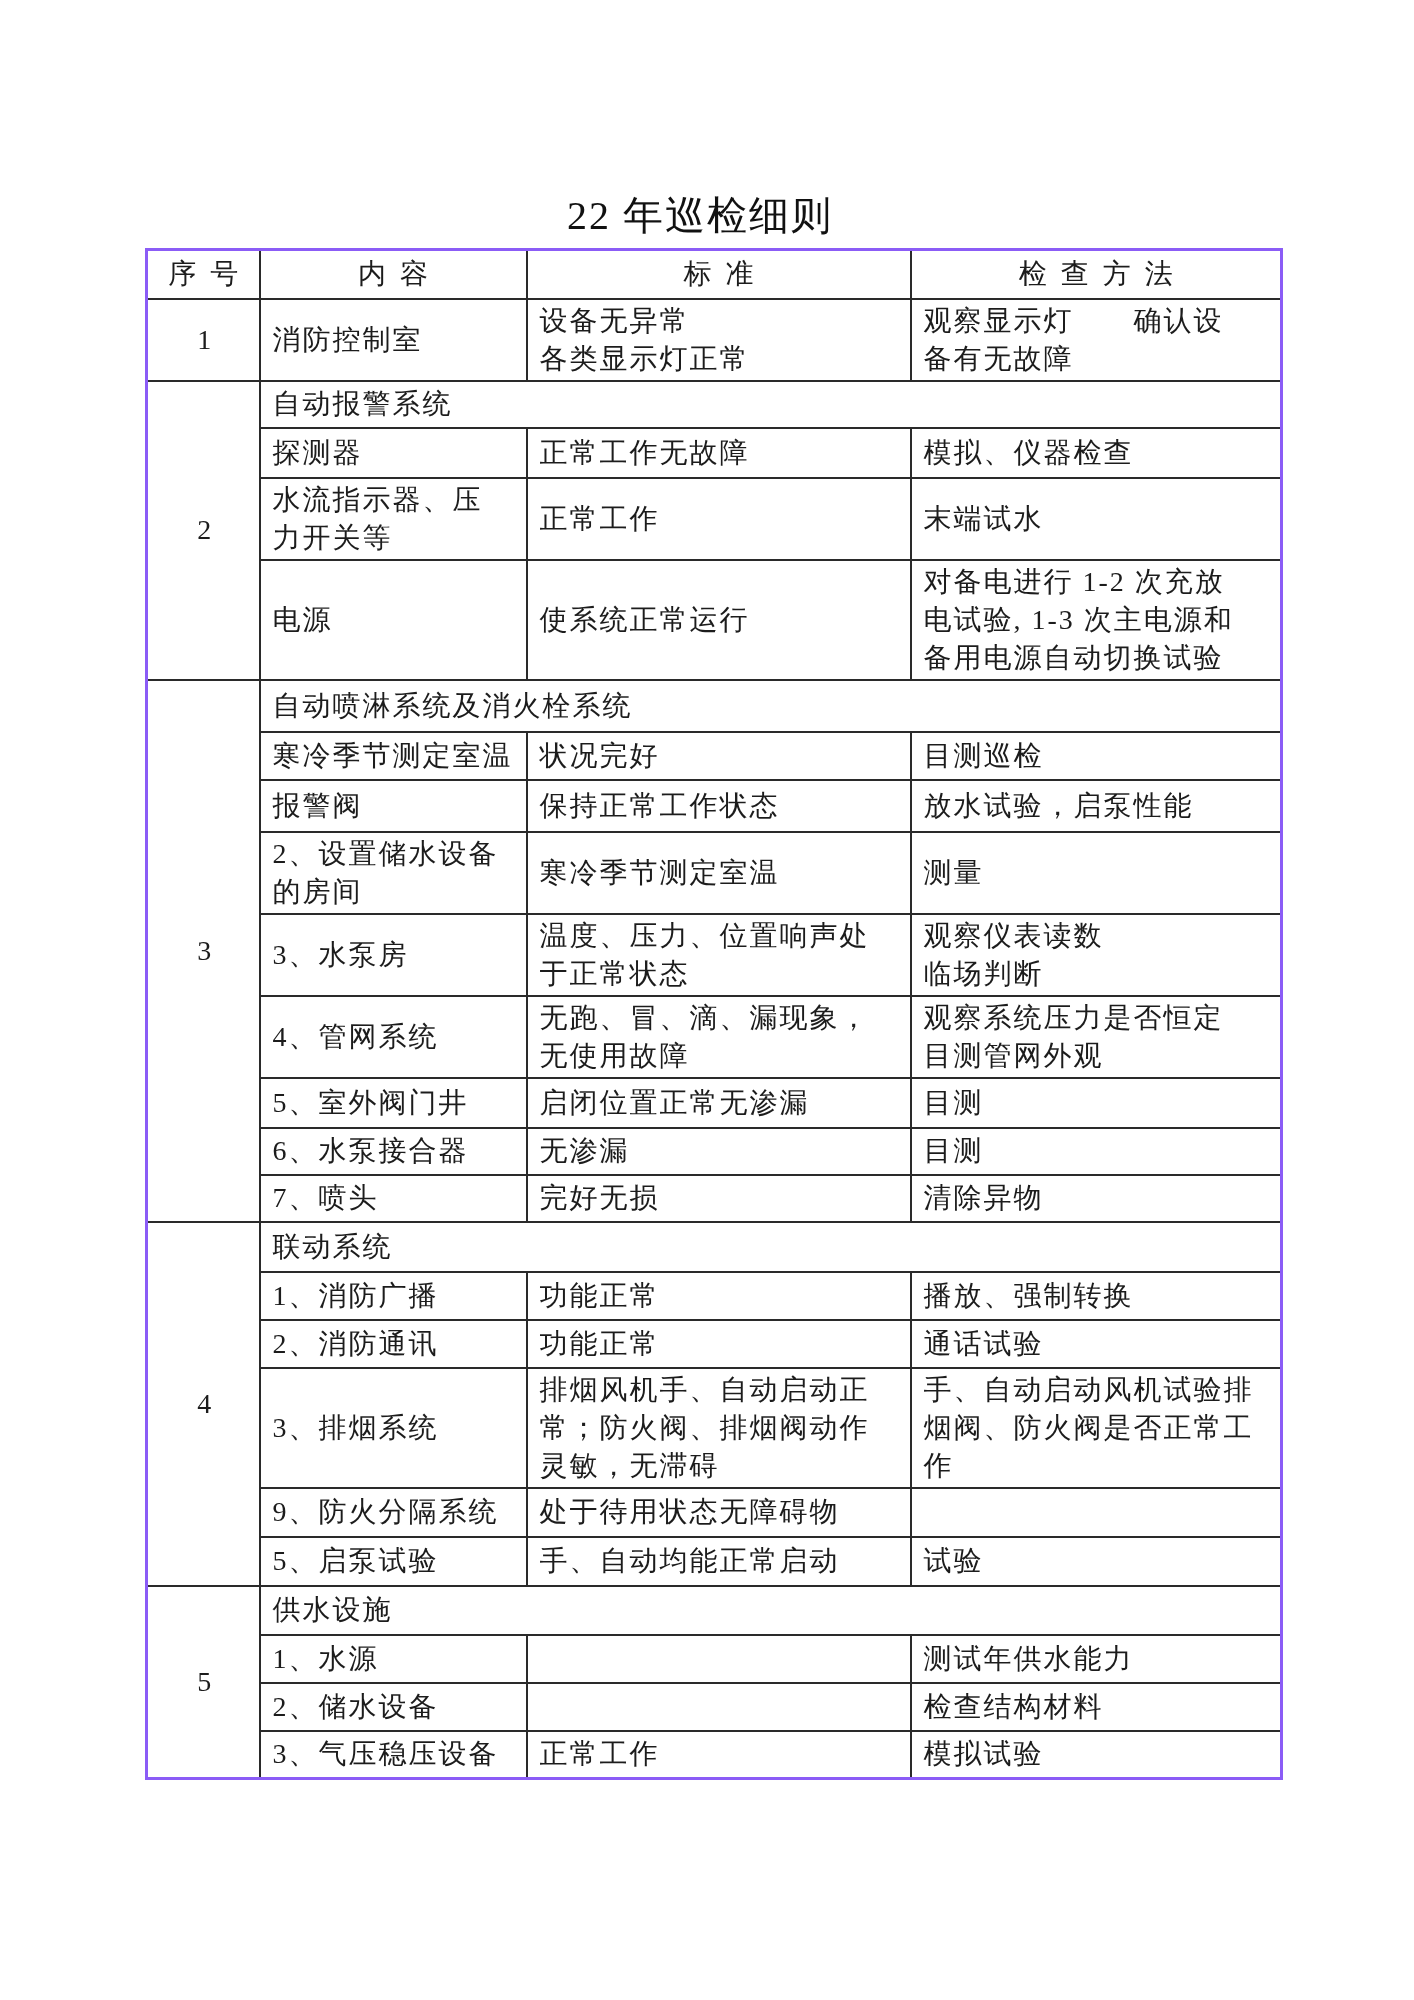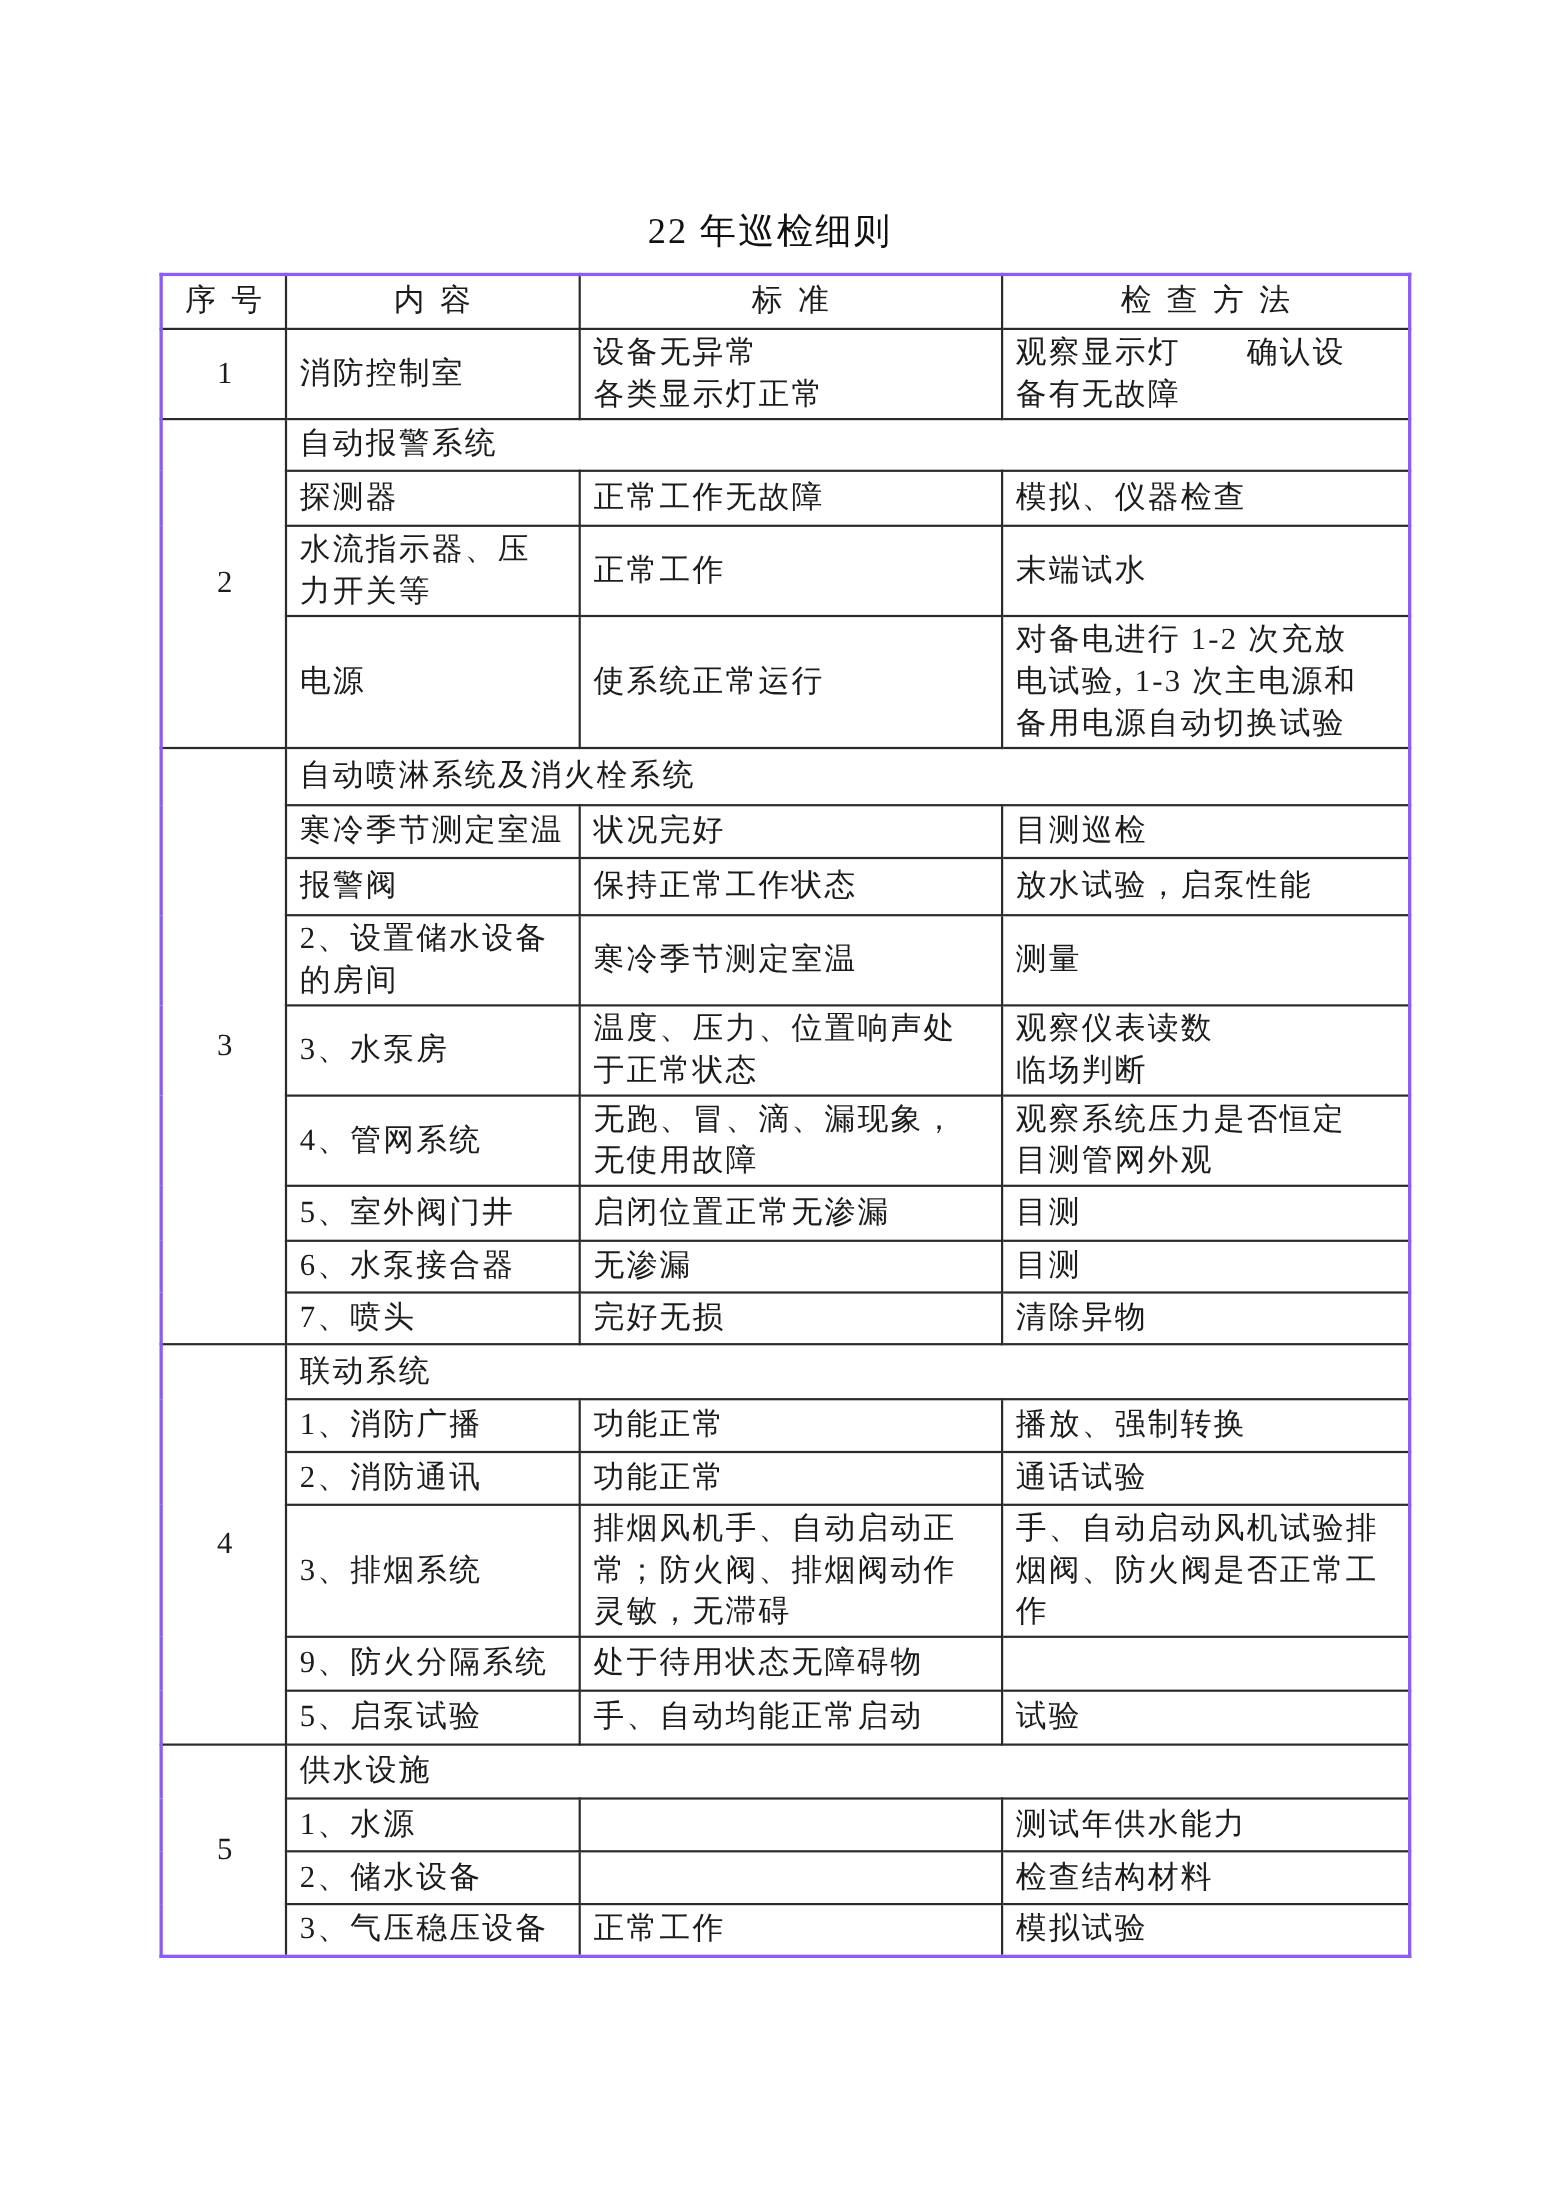--- a/index.html
+++ b/index.html
@@ -10,21 +10,21 @@
     position: relative;
     font-family: "Liberation Serif", serif;
     color: #1c1c1c;
   }
   .page-title {
     position: absolute;
     top: 188px;
     left: 0;
     width: 1400px;
     text-align: center;
-    font-size: 33px;
+    font-size: 40px;
     letter-spacing: 2px;
     color: #111;
   }
   table.inspect {
     position: absolute;
     left: 145px;
     top: 248px;
     width: 1135px;
     border-collapse: collapse;
     table-layout: fixed;

